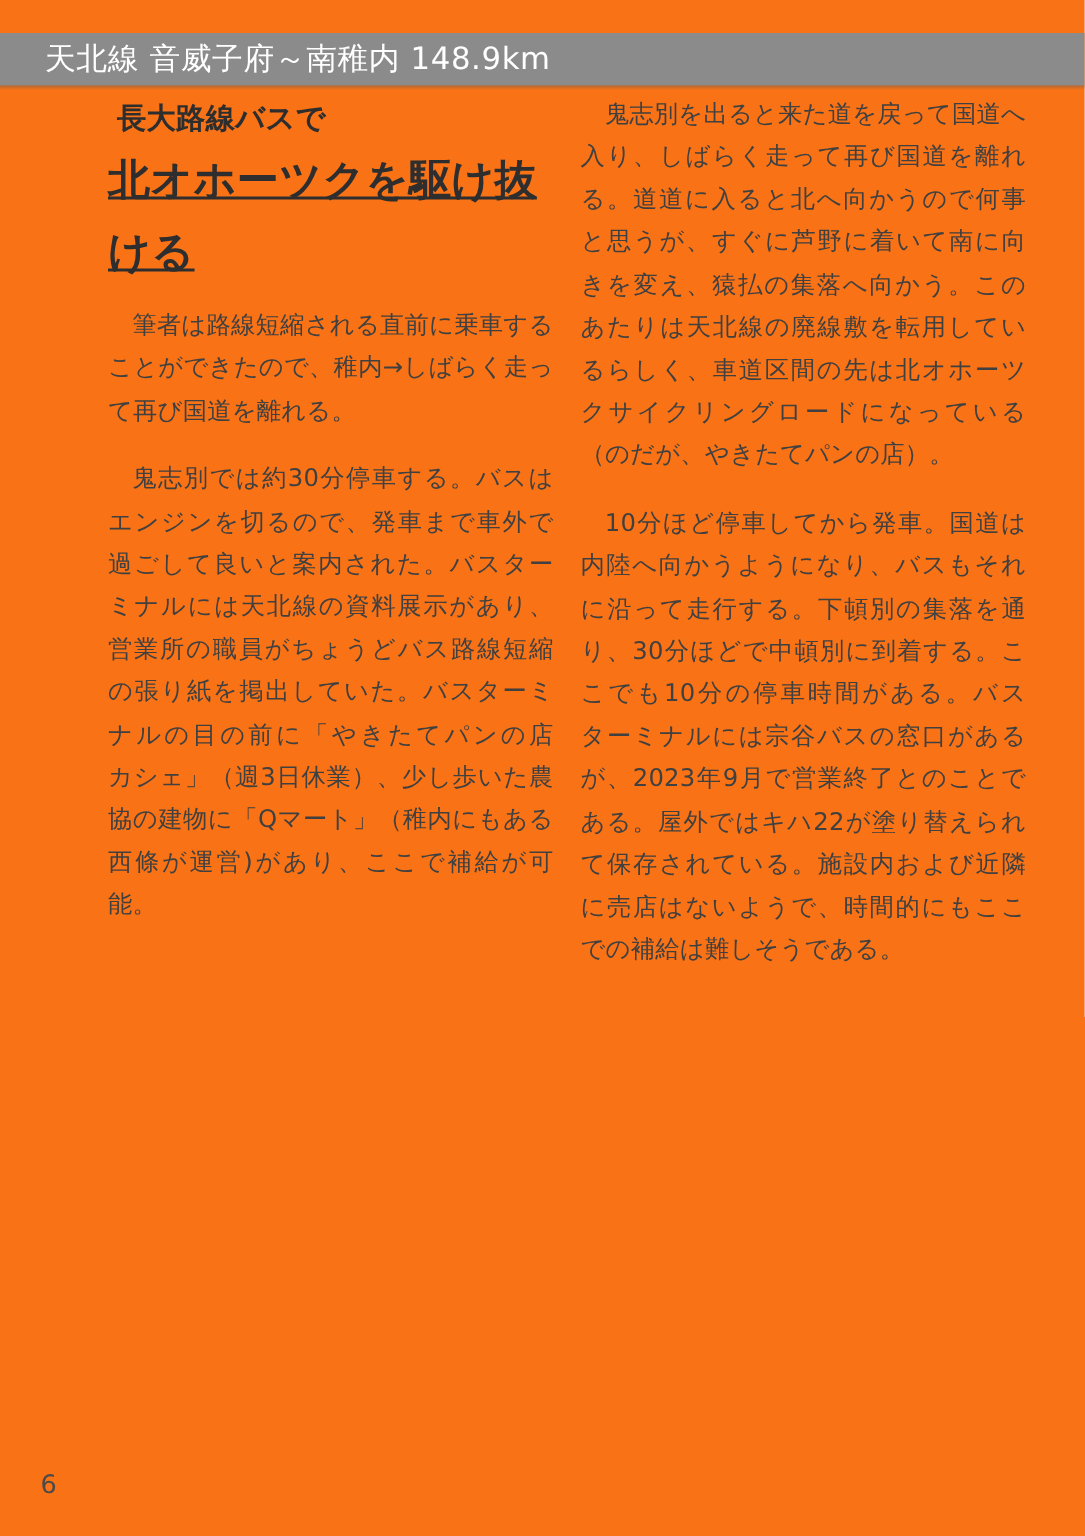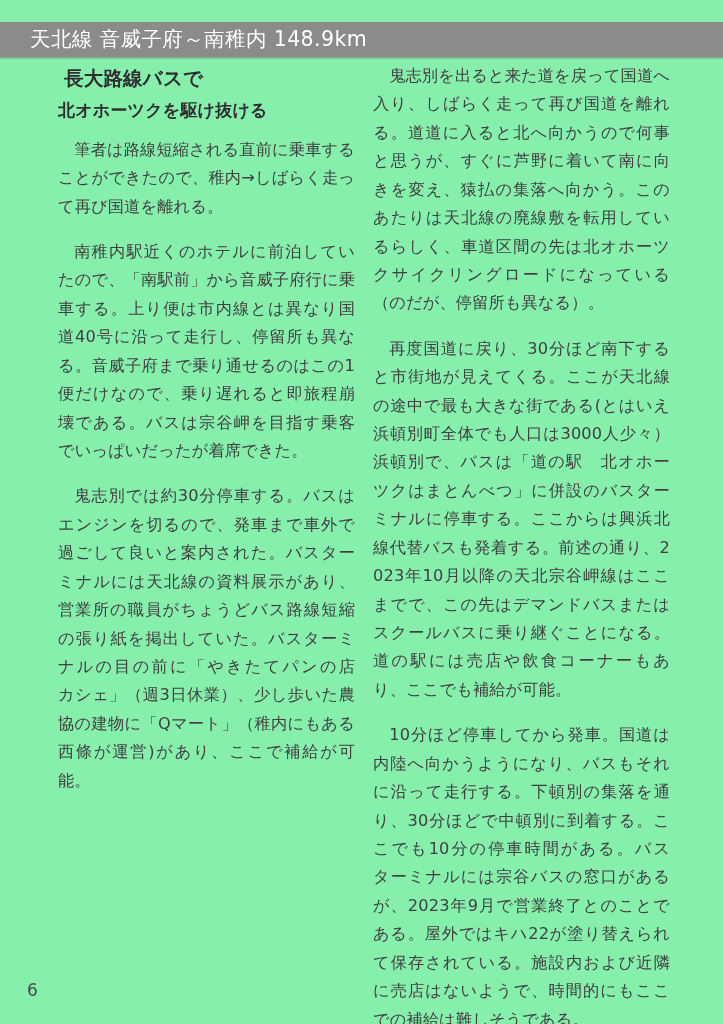--- a/index.html
+++ b/index.html
@@ -13,21 +13,21 @@
     position: relative;
     overflow: hidden;
     font-family: "DejaVu Sans", "Liberation Sans", sans-serif;
     color: #3b3b3b;
   }
 
   
   .page {
     position: absolute;
     inset: 0;
-    background: #86efac;
+    background: #f97316;
   }
 
   
   .header-band {
     position: absolute;
     left: 0;
     top: 22px;
     width: 723px;
     height: 35px;
     background: #8b8b8b;
@@ -49,21 +49,21 @@
     left: 0;
     top: 57px;
     width: 723px;
     height: 3px;
     background: linear-gradient(to bottom, rgba(90,90,90,0.45), rgba(255,255,255,0));
   }
 
   
   .columns {
     position: absolute;
-    left: 2px;
+    left: 16px;
     top: 62px;
     width: 596px;
     height: 900px;
   }
   .column {
     position: absolute;
     top: 0;
     width: 297px;
   }
   .column-left  { left: 56px; }
@@ -72,21 +72,21 @@
   
   .headline {
     font-size: 19.5px;
     font-weight: bold;
     color: #2e2e2e;
     line-height: 1.72;
     letter-spacing: 0.2px;
     margin: 0 0 11px 6px;
   }
   .headline .hl-line { display: block; }
-  .headline .hl-line-2 { font-size: 17px; margin-left: -6px; }
+  .headline .hl-line-2 { font-size: 28px; margin-left: -6px; text-decoration: underline; }
 
   
   .para {
     font-size: 16.2px;
     line-height: 1.755;
     color: #404040;
     margin: 0 0 17px 0;
     text-align: justify;
     text-justify: inter-character;
     text-indent: 1em;
@@ -118,27 +118,25 @@
 
   <div class="columns">
 
     <div class="column column-left">
       <div class="headline">
         <span class="hl-line hl-line-1">長大路線バスで</span>
         <span class="hl-line hl-line-2">北オホーツクを駆け抜ける</span>
       </div>
 
       <p class="para">筆者は路線短縮される直前に乗車することができたので、稚内→しばらく走って再び国道を離れる。</p>
-      <p class="para">南稚内駅近くのホテルに前泊していたので、「南駅前」から音威子府行に乗車する。上り便は市内線とは異なり国道40号に沿って走行し、停留所も異なる。音威子府まで乗り通せるのはこの1便だけなので、乗り遅れると即旅程崩壊である。バスは宗谷岬を目指す乗客でいっぱいだったが着席できた。</p>
       <p class="para">鬼志別では約30分停車する。バスはエンジンを切るので、発車まで車外で過ごして良いと案内された。バスターミナルには天北線の資料展示があり、営業所の職員がちょうどバス路線短縮の張り紙を掲出していた。バスターミナルの目の前に「やきたてパンの店　カシェ」（週3日休業）、少し歩いた農協の建物に「Qマート」（稚内にもある西條が運営)があり、ここで補給が可能。</p>
     </div>
 
     <div class="column column-right">
-      <p class="para">鬼志別を出ると来た道を戻って国道へ入り、しばらく走って再び国道を離れる。道道に入ると北へ向かうので何事と思うが、すぐに芦野に着いて南に向きを変え、猿払の集落へ向かう。このあたりは天北線の廃線敷を転用しているらしく、車道区間の先は北オホーツクサイクリングロードになっている（のだが、停留所も異なる）。</p>
-      <p class="para">再度国道に戻り、30分ほど南下すると市街地が見えてくる。ここが天北線の途中で最も大きな街である(とはいえ浜頓別町全体でも人口は3000人少々）浜頓別で、バスは「道の駅　北オホーツクはまとんべつ」に併設のバスターミナルに停車する。ここからは興浜北線代替バスも発着する。前述の通り、2023年10月以降の天北宗谷岬線はここまでで、この先はデマンドバスまたはスクールバスに乗り継ぐことになる。道の駅には売店や飲食コーナーもあり、ここでも補給が可能。</p>
+      <p class="para">鬼志別を出ると来た道を戻って国道へ入り、しばらく走って再び国道を離れる。道道に入ると北へ向かうので何事と思うが、すぐに芦野に着いて南に向きを変え、猿払の集落へ向かう。このあたりは天北線の廃線敷を転用しているらしく、車道区間の先は北オホーツクサイクリングロードになっている（のだが、やきたてパンの店）。</p>
       <p class="para">10分ほど停車してから発車。国道は内陸へ向かうようになり、バスもそれに沿って走行する。下頓別の集落を通り、30分ほどで中頓別に到着する。ここでも10分の停車時間がある。バスターミナルには宗谷バスの窓口があるが、2023年9月で営業終了とのことである。屋外ではキハ22が塗り替えられて保存されている。施設内および近隣に売店はないようで、時間的にもここでの補給は難しそうである。</p>
     </div>
 
   </div>
 
   <div class="page-number">6</div>
 
 </div>
 
 </body></html>

